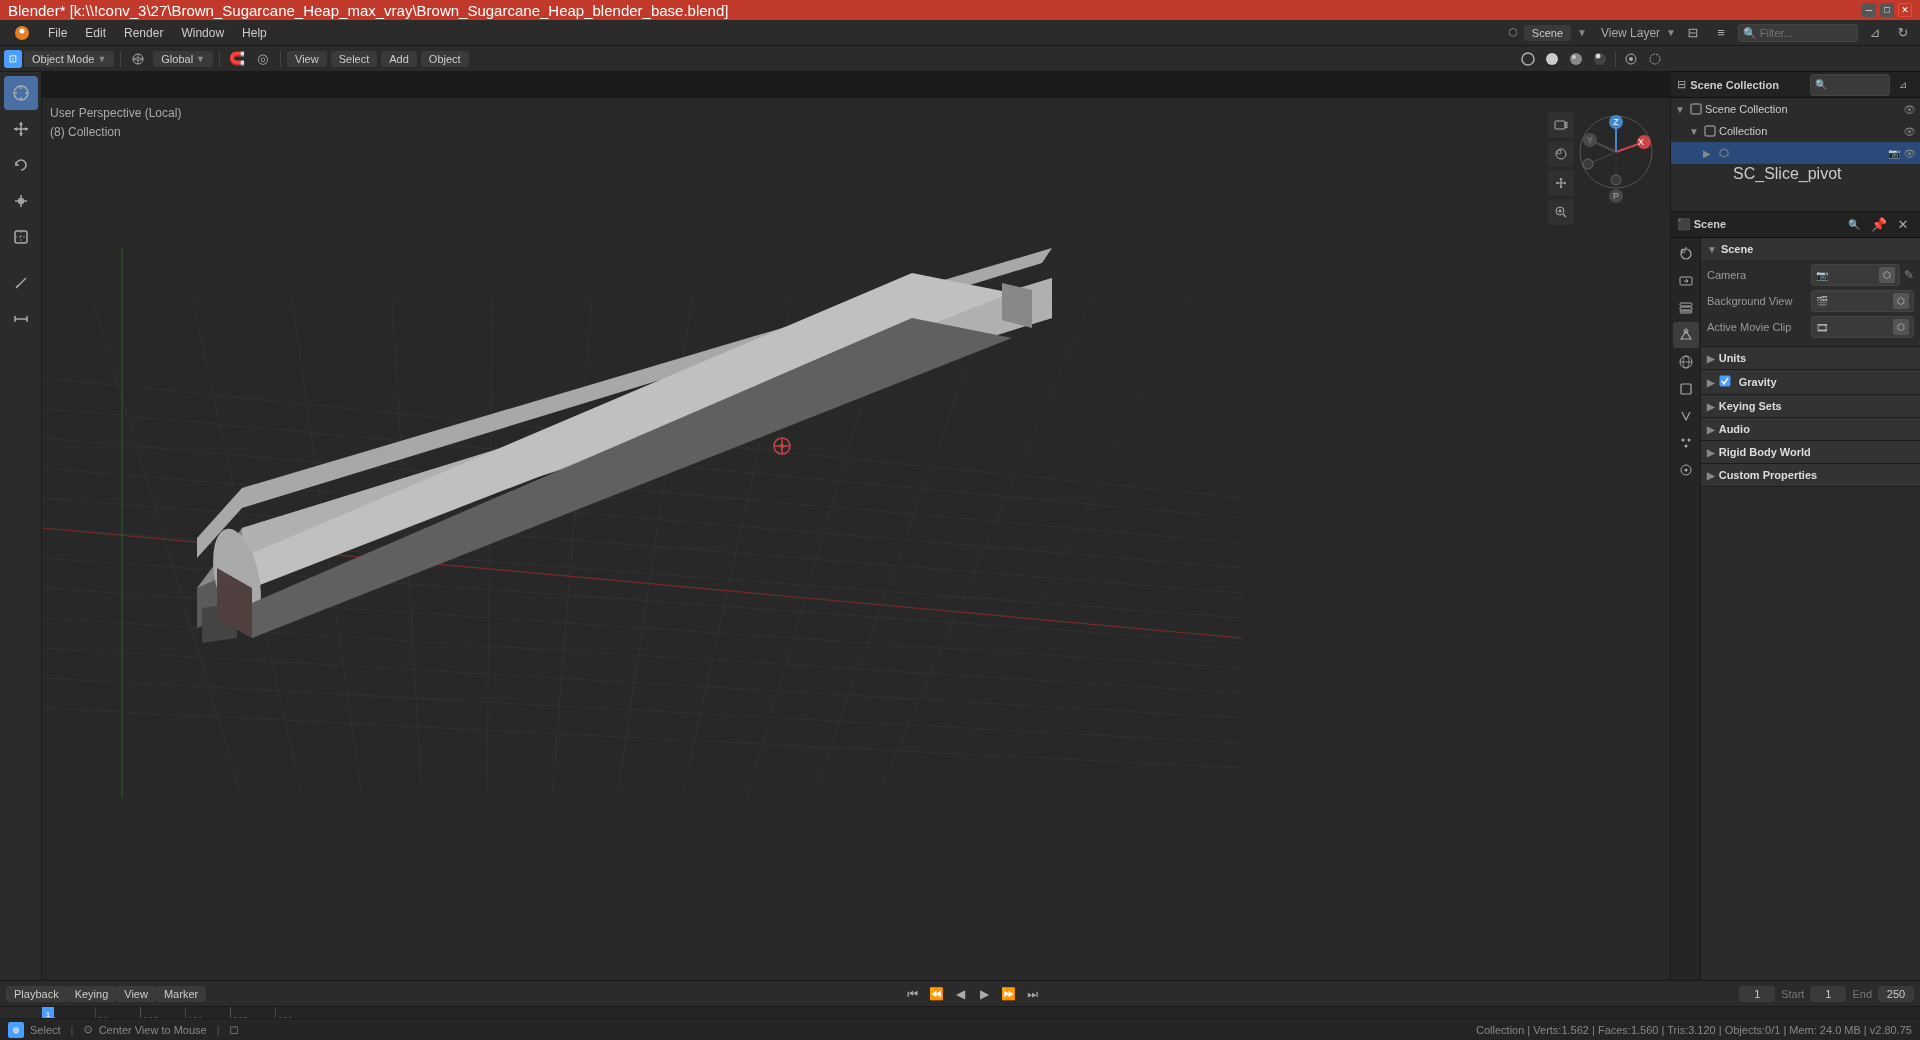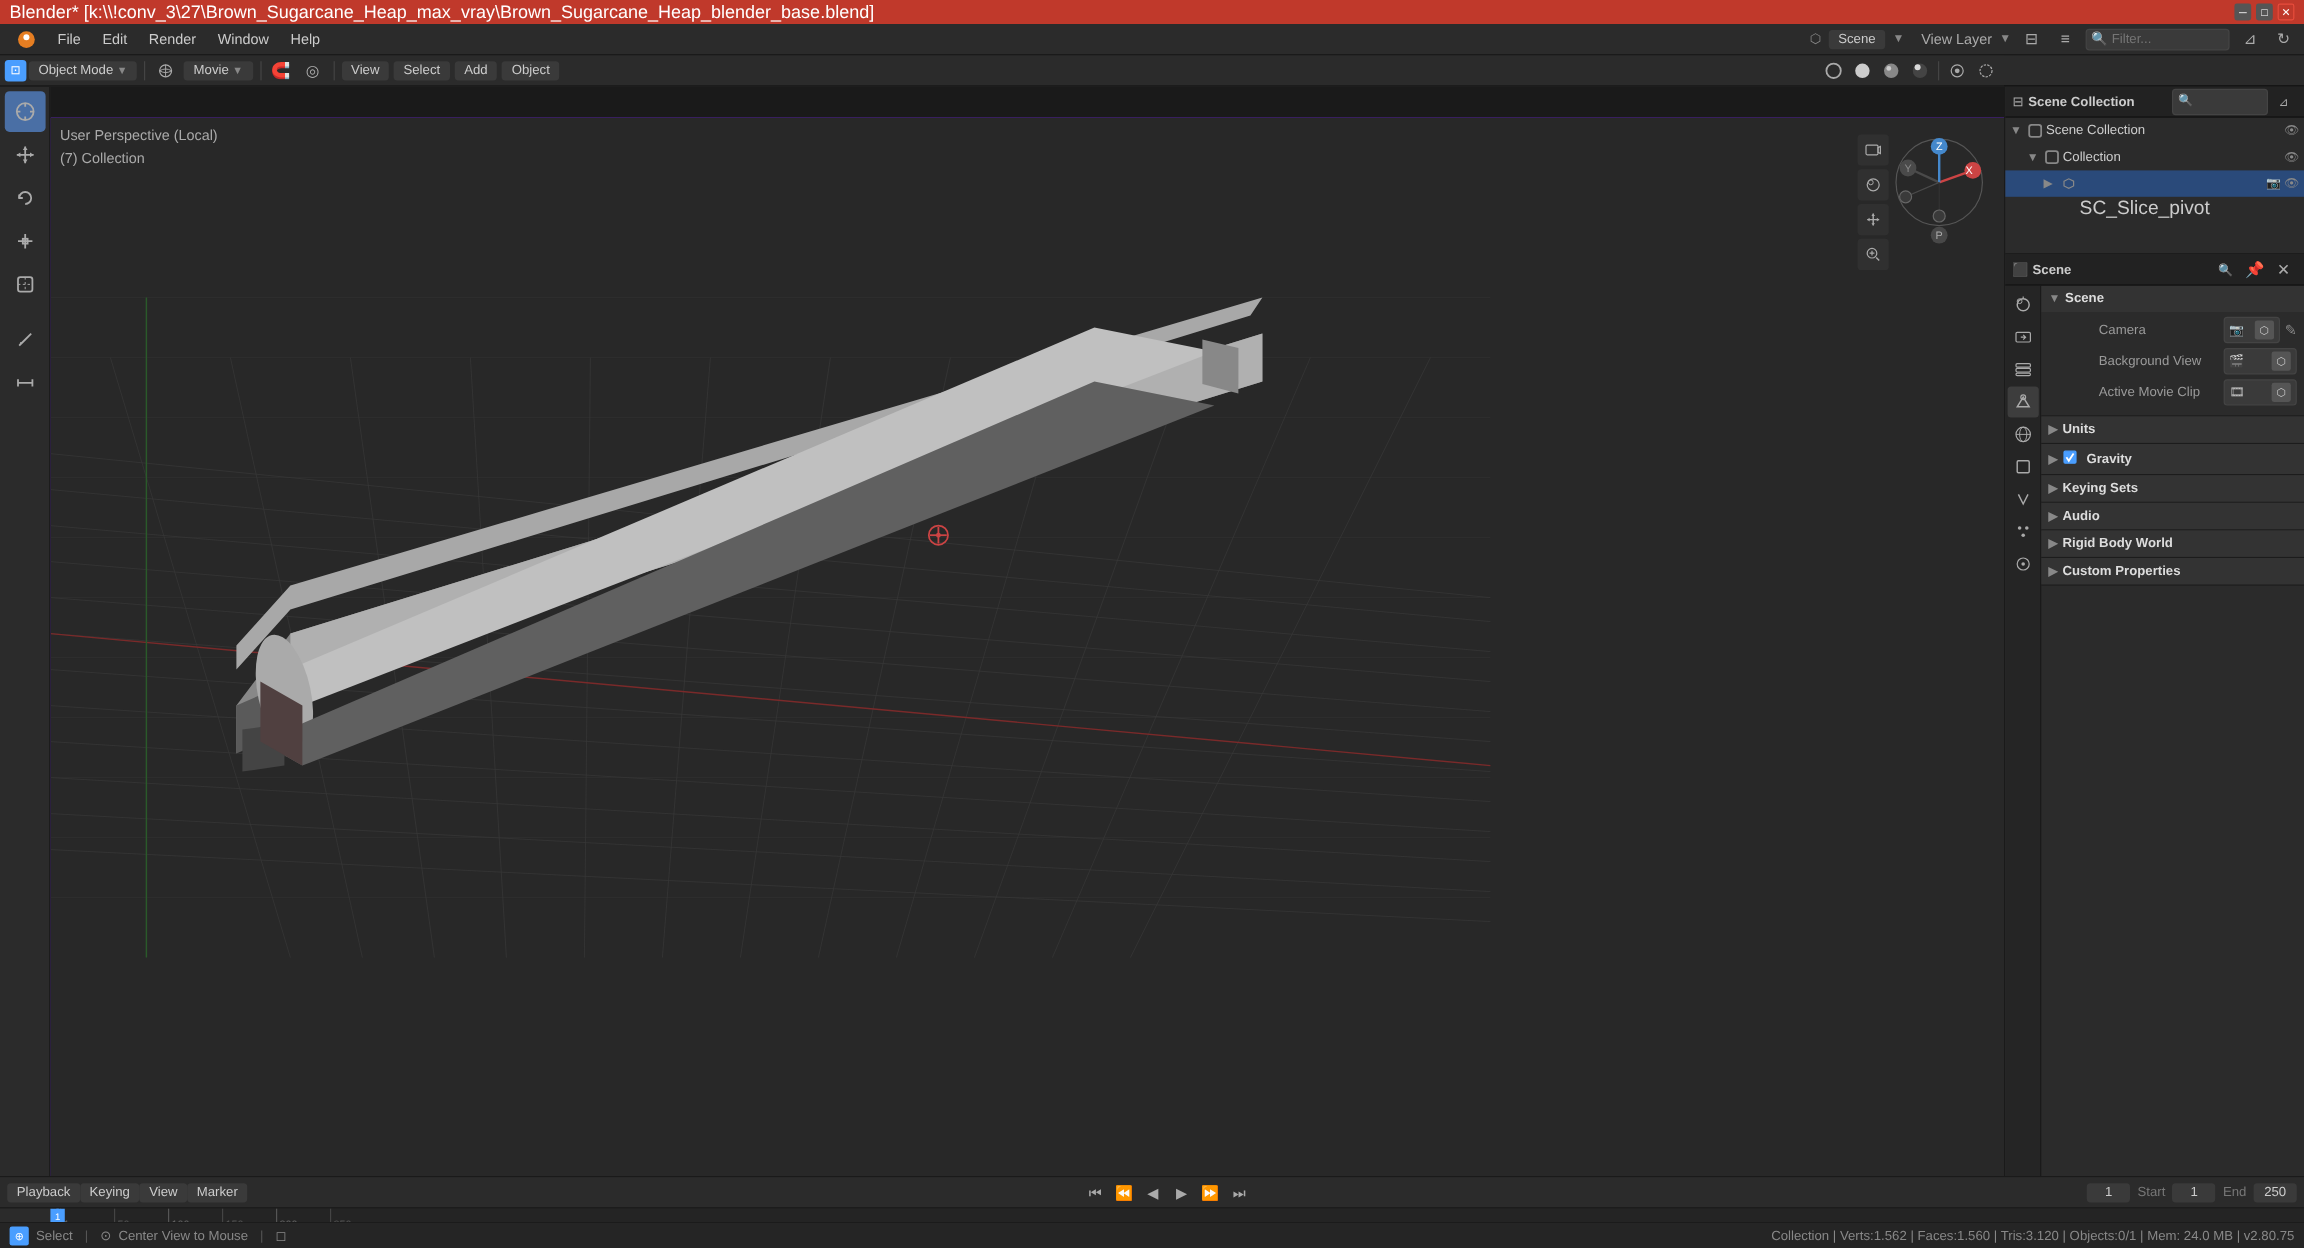--- a/index.html
+++ b/index.html
@@ -385,21 +385,20 @@
     }
     .section-body {
       padding: 4px 6px;
       background: #2b2b2b;
     }
     .field-row {
       display: flex;
       align-items: center;
       margin-bottom: 4px;
       gap: 4px;
-      margin-left: 42px;
     }
     .field-label {
       color: #9a9a9a;
       font-size: 11px;
       width: 100px;
       flex-shrink: 0;
     }
     .field-input {
       flex: 1;
       background: #3a3a3a;
@@ -567,21 +566,21 @@
   <div class="vtbar-sep"></div>
 
   <div class="vtbar-icon-btn" title="Global">
     <svg width="14" height="14" viewBox="0 0 14 14">
         <circle cx="7" cy="7" r="5" fill="none" stroke="#aaa" stroke-width="1"></circle>
         <path d="M2 7 Q7 4 12 7 Q7 10 2 7" fill="none" stroke="#aaa" stroke-width="0.8"></path>
         <line x1="7" y1="2" x2="7" y2="12" stroke="#aaa" stroke-width="0.8"></line>
       </svg>
   </div>
   <div class="vtbar-btn">
-    <span>Movie</span>
+    <span>Global</span>
     <span style="font-size:9px;color:#888;">▼</span>
   </div>
   <div class="vtbar-sep"></div>
   <div class="vtbar-icon-btn">🧲</div>
   <div class="vtbar-icon-btn">◎</div>
   <div class="vtbar-sep"></div>
 
   <div class="vtbar-btn">View</div>
   <div class="vtbar-btn">Select</div>
   <div class="vtbar-btn">Add</div>
@@ -695,21 +694,21 @@
 
     <circle cx="740" cy="348" r="8" fill="none" stroke="#cc4444" stroke-width="1.5"></circle>
     <circle cx="740" cy="348" r="2" fill="#cc4444"></circle>
     <line x1="733" y1="348" x2="747" y2="348" stroke="#cc4444" stroke-width="1.5"></line>
     <line x1="740" y1="341" x2="740" y2="355" stroke="#cc4444" stroke-width="1.5"></line>
 
   </svg>
 
   <div id="viewport-info">
     <div>User Perspective (Local)</div>
-    <div>(7) Collection</div>
+    <div>(8) Collection</div>
   </div>
 
   <div id="viewport-right-btns">
     <div class="vr-btn" title="Camera">
       <svg width="14" height="14" viewBox="0 0 14 14">
           <rect x="1" y="3" width="10" height="8" rx="1" fill="none" stroke="#aaa" stroke-width="1"></rect>
           <polygon points="11,5 13,4 13,10 11,9" fill="none" stroke="#aaa" stroke-width="1"></polygon>
         </svg>
     </div>
     <div class="vr-btn" title="Render">

